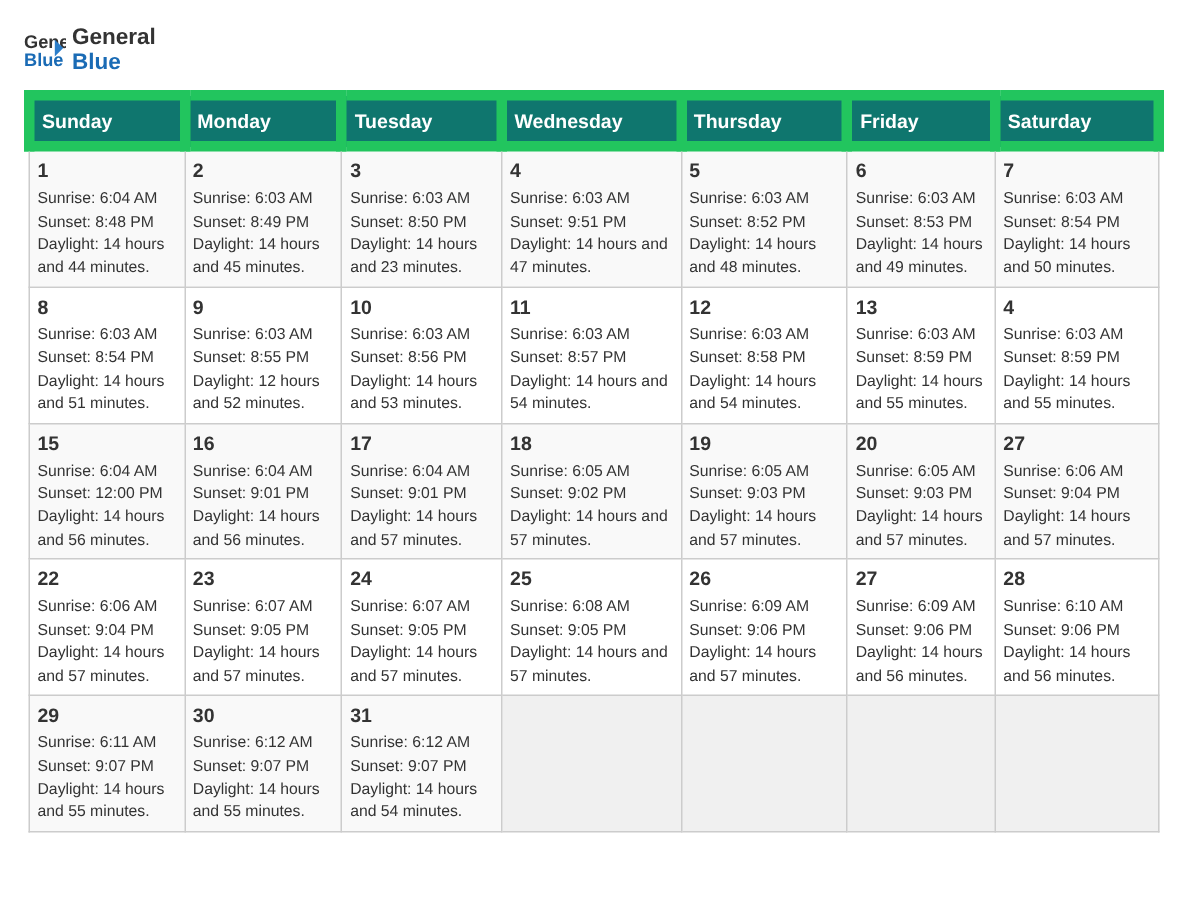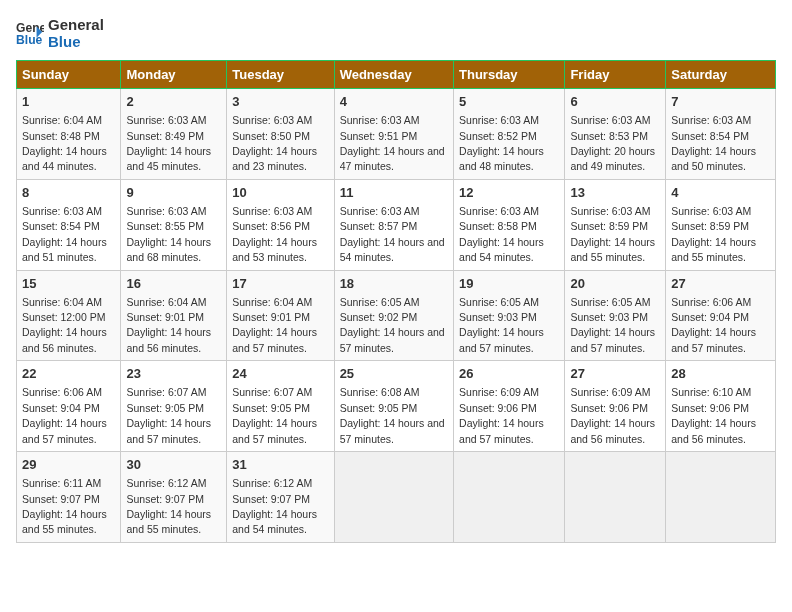--- a/index.html
+++ b/index.html
@@ -36,27 +36,27 @@
     .subtitle {
       font-size: 14px;
       color: #555;
     }
     table {
       width: 100%;
       border-collapse: collapse;
       font-size: 11px;
     }
     thead tr th {
-      background-color: #a16207;
+      background-color: #0f766e;
       color: #fff;
       text-align: left;
       padding: 6px 5px;
       font-size: 13px;
       font-weight: bold;
-      border: 1px solid #22c55e;
+      border: 7px solid #22c55e;
     }
     tbody tr td {
       border: 1px solid #ccc;
       vertical-align: top;
       padding: 4px 5px;
       min-height: 70px;
       color: #333;
       line-height: 1.4;
     }
     tbody tr:nth-child(odd) td {
@@ -112,26 +112,26 @@
         <th>Saturday</th>
       </tr>
   </thead>
   <tbody id="calendar-body">
   <tr>
         <td><span class="day-num">1</span><span class="day-info">Sunrise: 6:04 AM</span><br><span class="day-info">Sunset: 8:48 PM</span><br><span class="day-info">Daylight: 14 hours and 44 minutes.</span></td>
         <td><span class="day-num">2</span><span class="day-info">Sunrise: 6:03 AM</span><br><span class="day-info">Sunset: 8:49 PM</span><br><span class="day-info">Daylight: 14 hours and 45 minutes.</span></td>
         <td><span class="day-num">3</span><span class="day-info">Sunrise: 6:03 AM</span><br><span class="day-info">Sunset: 8:50 PM</span><br><span class="day-info">Daylight: 14 hours and 23 minutes.</span></td>
         <td><span class="day-num">4</span><span class="day-info">Sunrise: 6:03 AM</span><br><span class="day-info">Sunset: 9:51 PM</span><br><span class="day-info">Daylight: 14 hours and 47 minutes.</span></td>
         <td><span class="day-num">5</span><span class="day-info">Sunrise: 6:03 AM</span><br><span class="day-info">Sunset: 8:52 PM</span><br><span class="day-info">Daylight: 14 hours and 48 minutes.</span></td>
-        <td><span class="day-num">6</span><span class="day-info">Sunrise: 6:03 AM</span><br><span class="day-info">Sunset: 8:53 PM</span><br><span class="day-info">Daylight: 20 hours and 49 minutes.</span></td>
+        <td><span class="day-num">6</span><span class="day-info">Sunrise: 6:03 AM</span><br><span class="day-info">Sunset: 8:53 PM</span><br><span class="day-info">Daylight: 14 hours and 49 minutes.</span></td>
         <td><span class="day-num">7</span><span class="day-info">Sunrise: 6:03 AM</span><br><span class="day-info">Sunset: 8:54 PM</span><br><span class="day-info">Daylight: 14 hours and 50 minutes.</span></td>
       </tr>
       <tr>
         <td><span class="day-num">8</span><span class="day-info">Sunrise: 6:03 AM</span><br><span class="day-info">Sunset: 8:54 PM</span><br><span class="day-info">Daylight: 14 hours and 51 minutes.</span></td>
-        <td><span class="day-num">9</span><span class="day-info">Sunrise: 6:03 AM</span><br><span class="day-info">Sunset: 8:55 PM</span><br><span class="day-info">Daylight: 14 hours and 68 minutes.</span></td>
+        <td><span class="day-num">9</span><span class="day-info">Sunrise: 6:03 AM</span><br><span class="day-info">Sunset: 8:55 PM</span><br><span class="day-info">Daylight: 12 hours and 52 minutes.</span></td>
         <td><span class="day-num">10</span><span class="day-info">Sunrise: 6:03 AM</span><br><span class="day-info">Sunset: 8:56 PM</span><br><span class="day-info">Daylight: 14 hours and 53 minutes.</span></td>
         <td><span class="day-num">11</span><span class="day-info">Sunrise: 6:03 AM</span><br><span class="day-info">Sunset: 8:57 PM</span><br><span class="day-info">Daylight: 14 hours and 54 minutes.</span></td>
         <td><span class="day-num">12</span><span class="day-info">Sunrise: 6:03 AM</span><br><span class="day-info">Sunset: 8:58 PM</span><br><span class="day-info">Daylight: 14 hours and 54 minutes.</span></td>
         <td><span class="day-num">13</span><span class="day-info">Sunrise: 6:03 AM</span><br><span class="day-info">Sunset: 8:59 PM</span><br><span class="day-info">Daylight: 14 hours and 55 minutes.</span></td>
         <td><span class="day-num">4</span><span class="day-info">Sunrise: 6:03 AM</span><br><span class="day-info">Sunset: 8:59 PM</span><br><span class="day-info">Daylight: 14 hours and 55 minutes.</span></td>
       </tr>
       <tr>
         <td><span class="day-num">15</span><span class="day-info">Sunrise: 6:04 AM</span><br><span class="day-info">Sunset: 12:00 PM</span><br><span class="day-info">Daylight: 14 hours and 56 minutes.</span></td>
         <td><span class="day-num">16</span><span class="day-info">Sunrise: 6:04 AM</span><br><span class="day-info">Sunset: 9:01 PM</span><br><span class="day-info">Daylight: 14 hours and 56 minutes.</span></td>
         <td><span class="day-num">17</span><span class="day-info">Sunrise: 6:04 AM</span><br><span class="day-info">Sunset: 9:01 PM</span><br><span class="day-info">Daylight: 14 hours and 57 minutes.</span></td>

